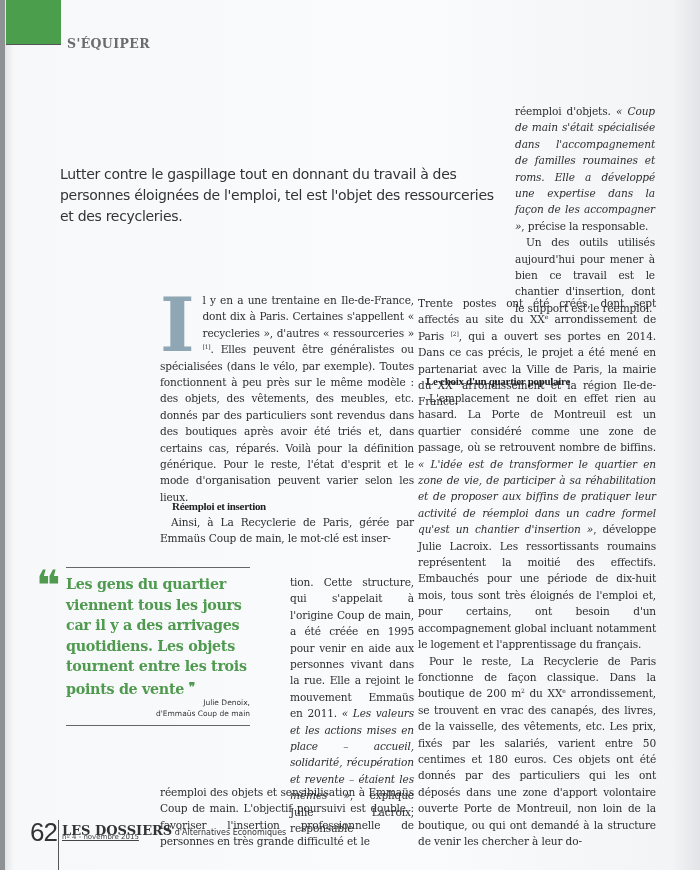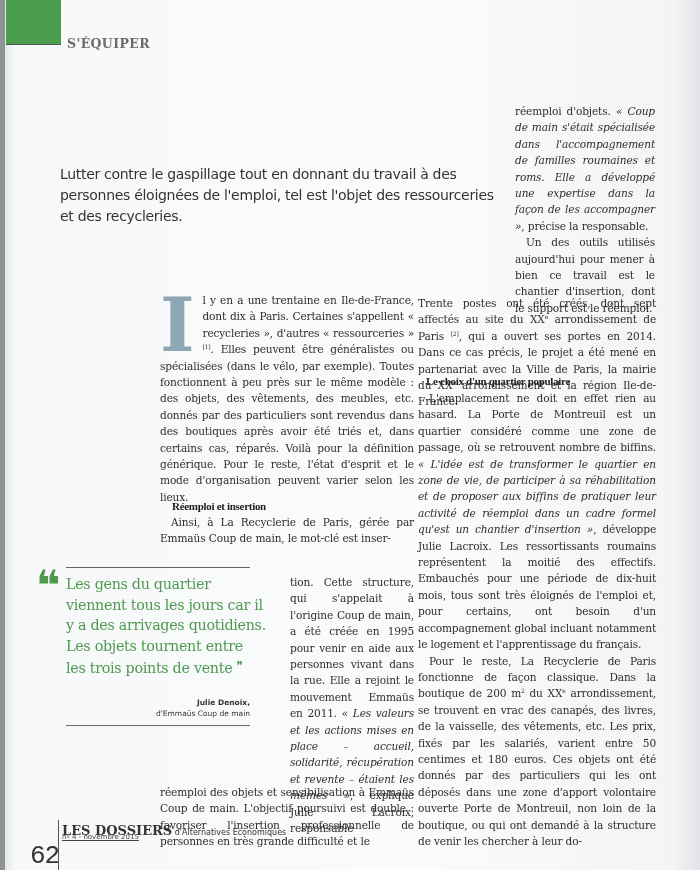--- a/index.html
+++ b/index.html
@@ -32,28 +32,28 @@
     letter-spacing: -0.3px; margin: 0; line-height: 16px; }
 
   .dropcap { float: left; font-family: "DejaVu Serif", serif; font-weight: bold; font-size: 74px; line-height: 62px;
     color: #8fa7b5; margin: 2px 8px 0 0; height: 62px; }
 
   .quote-box { position: absolute; left: 36px; top: 567px; width: 240px; }
   .quote-mark { position: absolute; left: 0; top: 4px; font-family: "DejaVu Sans", sans-serif; font-weight: bold;
     font-size: 42px; line-height: 30px; color: #4f9a4f; }
   .quote-line-top { position: absolute; left: 30px; top: 0; width: 184px; height: 1px; background: #666; }
   .quote-text { position: absolute; left: 30px; top: 7px; width: 200px;
-    font-family: "DejaVu Serif", serif; font-weight: normal; font-size: 14.3px; line-height: 20.6px; color: #4f9a4f; letter-spacing: -0.3px; }
+    font-family: "DejaVu Serif", serif; font-weight: bold; font-size: 14.3px; line-height: 20.6px; color: #4f9a4f; letter-spacing: -0.3px; }
   .quote-close { font-size: 12px; vertical-align: 3px; }
   .quote-author { position: absolute; right: 26px; top: 130px; text-align: right;
     font-family: "DejaVu Sans", sans-serif; font-size: 7.5px; line-height: 11px; color: #333; }
-  .quote-author b { font-weight: bold; }
+  .quote-author b { font-weight: normal; }
   .quote-line-bottom { position: absolute; left: 30px; top: 158px; width: 184px; height: 1px; background: #666; }
 
-  .footer-num { position: absolute; left: 30px; top: 841px; font-family: Liberation Mono, monospace; font-size: 26px;
+  .footer-num { position: absolute; left: 30px; top: 817px; font-family: Liberation Sans, sans-serif; font-size: 26px;
     font-weight: 300; color: #333; letter-spacing: -1px; }
   .footer-rule { position: absolute; left: 58px; top: 820px; width: 1px; height: 50px; background: #555; }
   .footer-pub { position: absolute; left: 62px; top: 823px; font-size: 8px; color: #333; font-family: "DejaVu Sans", sans-serif; }
   .footer-pub b { font-family: "DejaVu Serif", serif; font-weight: bold; font-size: 13px; margin-top: 40px; }
   .footer-issue { position: absolute; left: 62px; top: 833px; font-size: 7px; color: #444; font-family: "DejaVu Sans", sans-serif; text-decoration: underline; }
 
   sup { font-size: 6px; vertical-align: 4px; line-height: 0; }
 </style>
 </head>
 <body>

